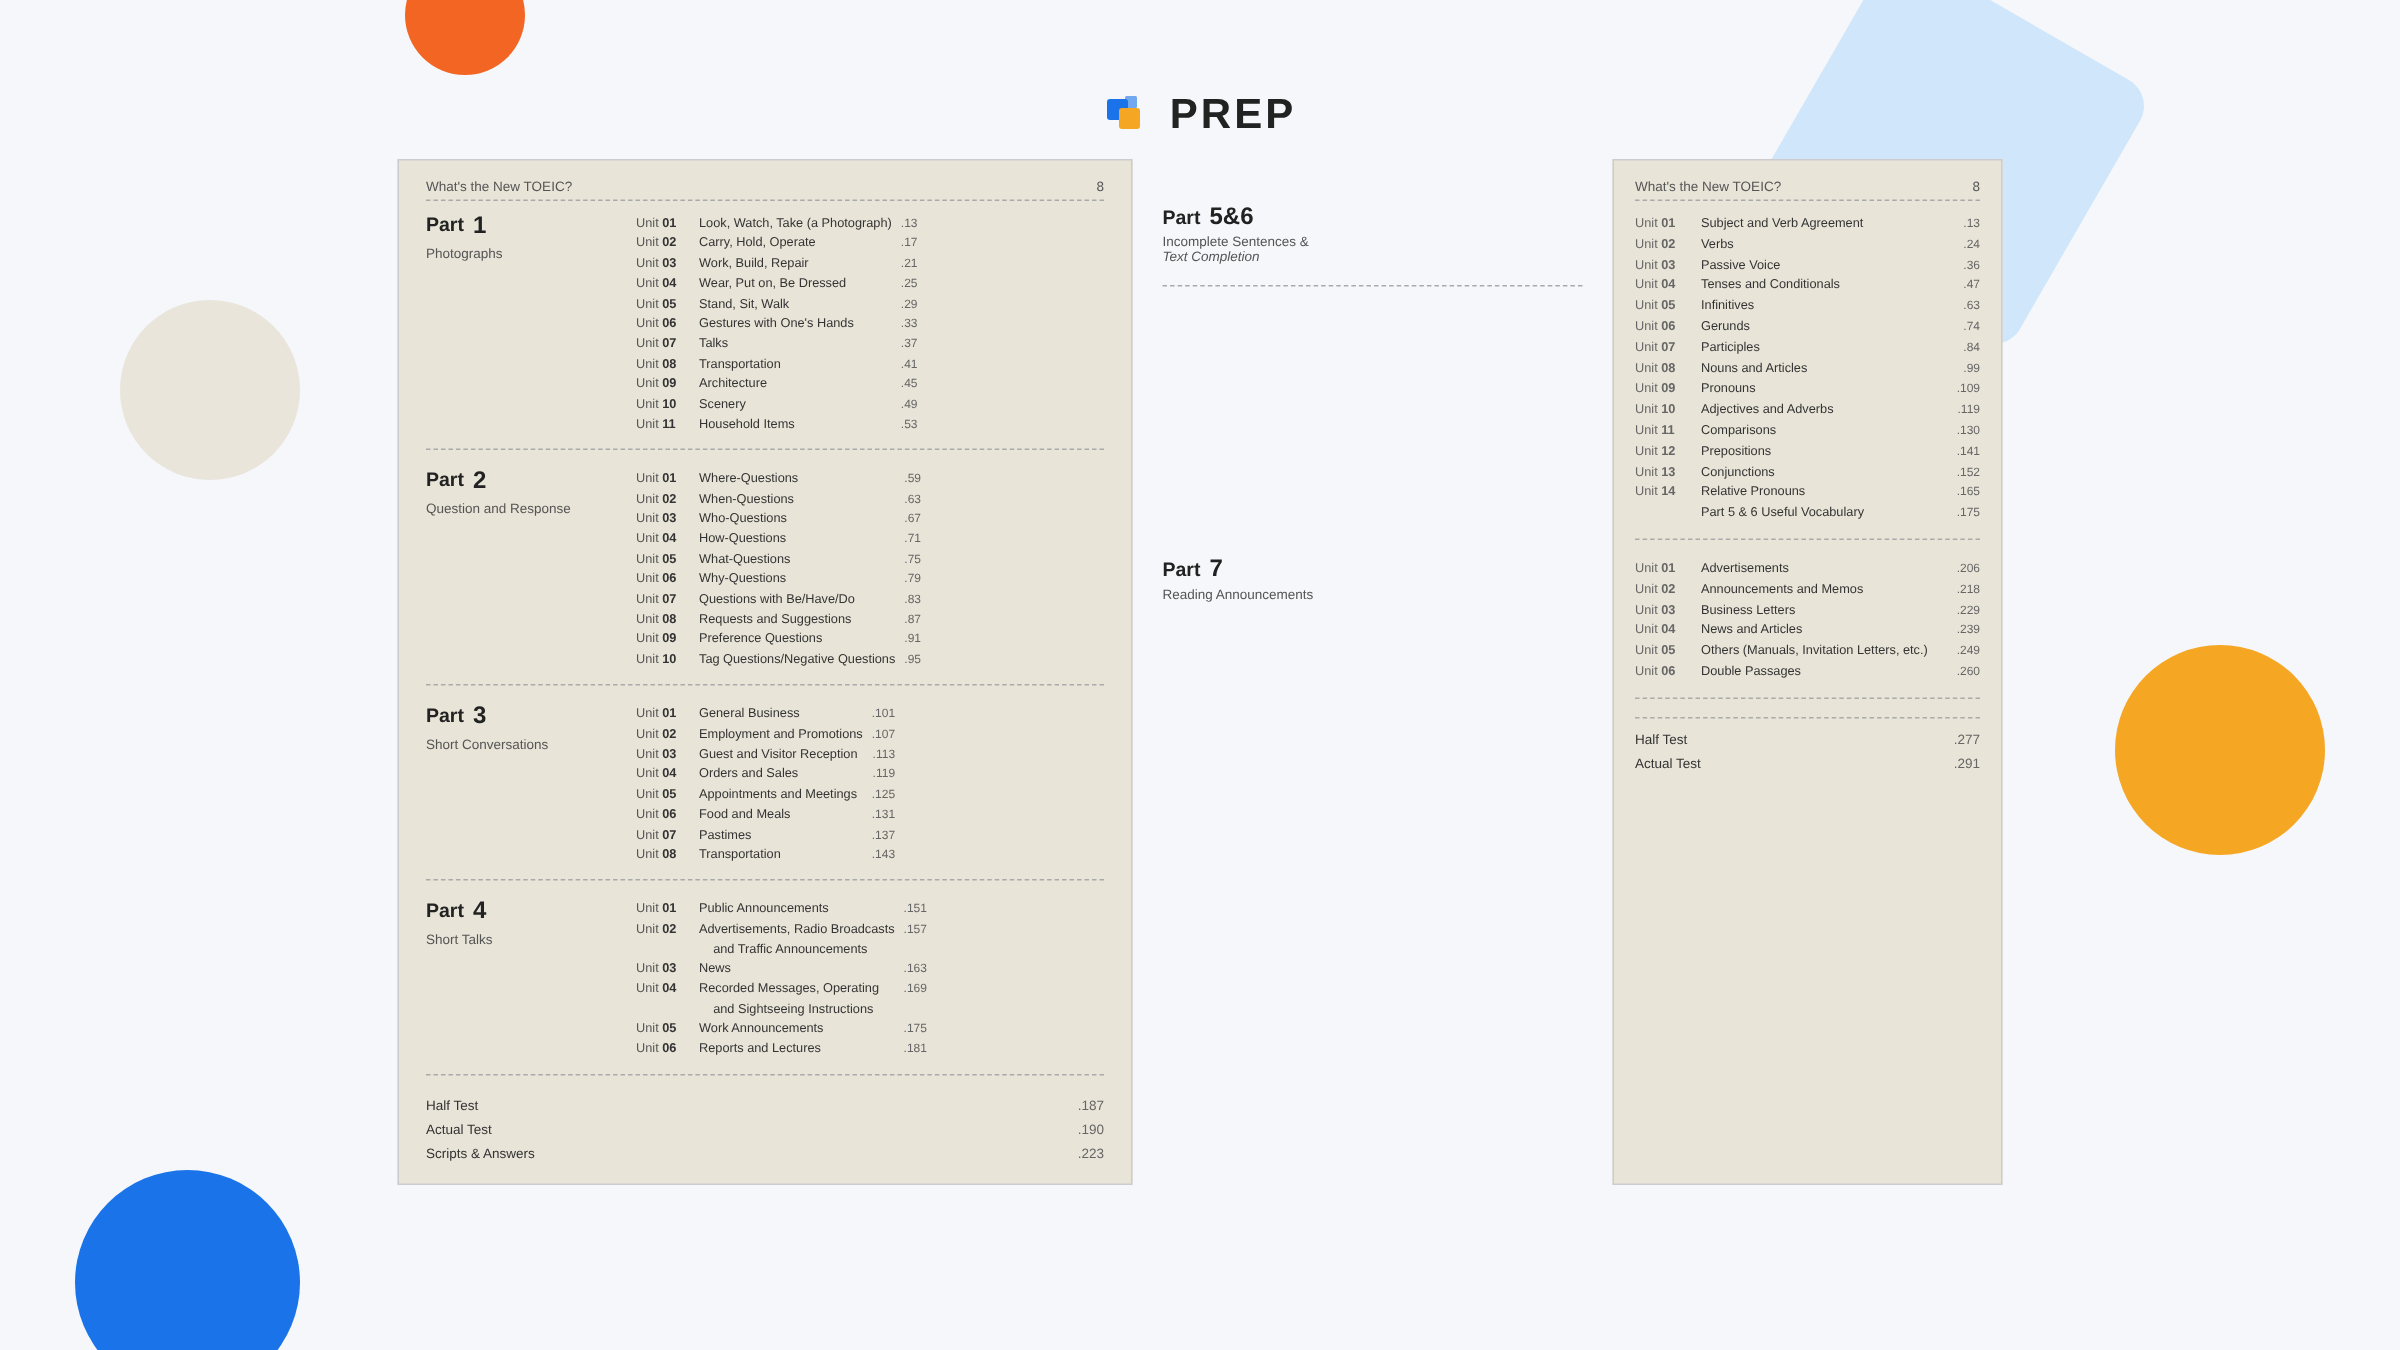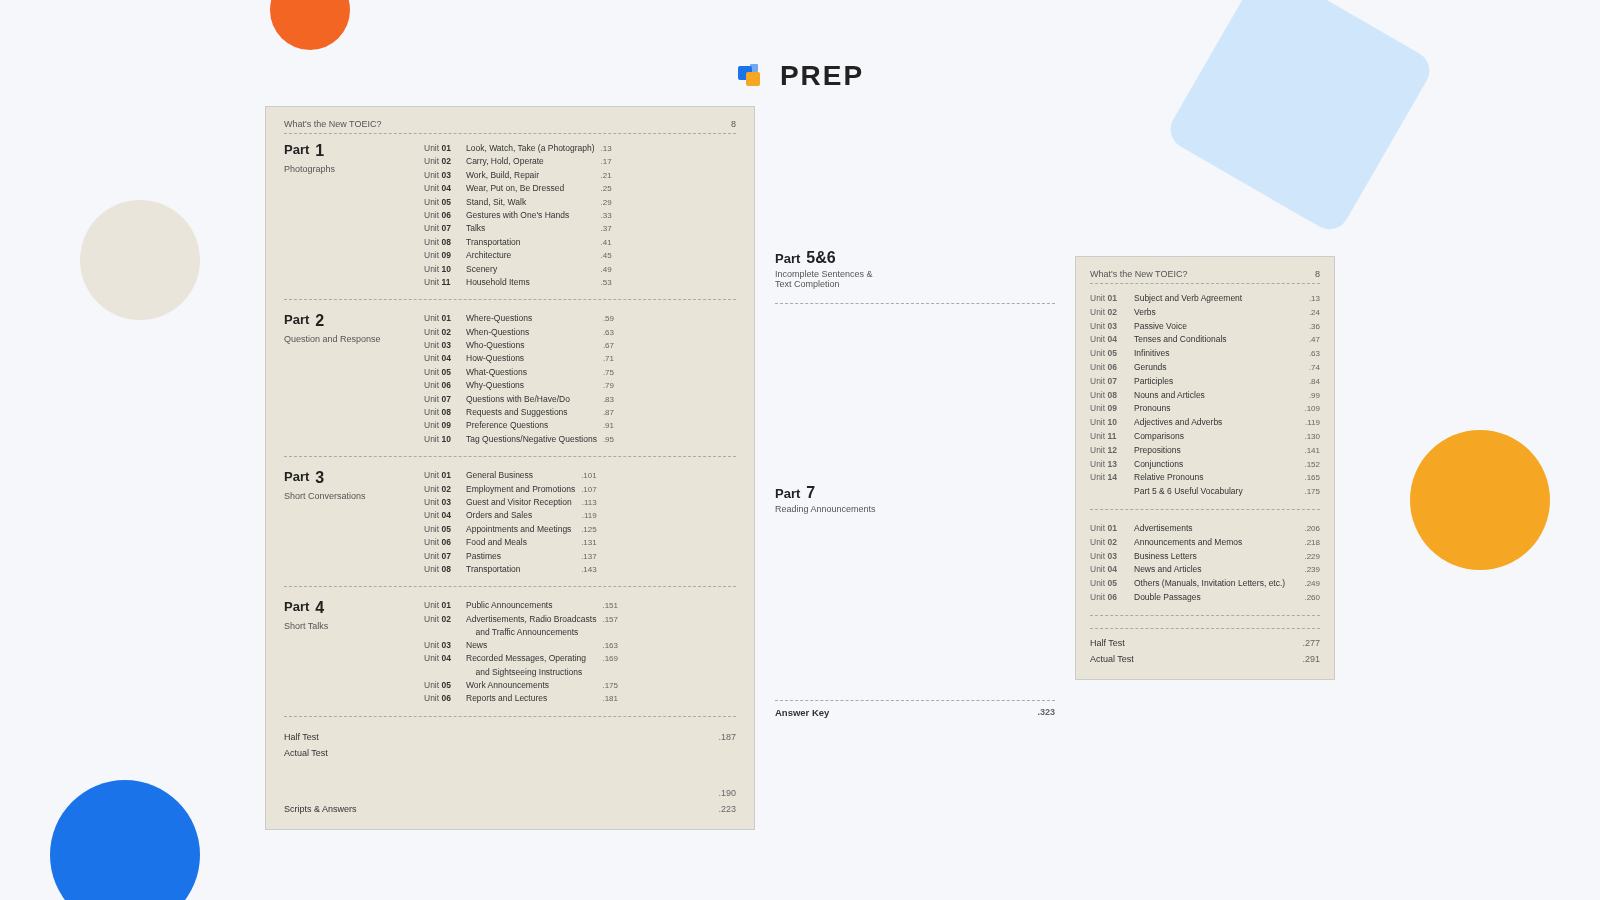--- a/index.html
+++ b/index.html
@@ -89,21 +89,20 @@
     }
 
     
     .content-area {
       display: flex;
       justify-content: center;
       gap: 20px;
       padding: 0 100px;
       position: relative;
       z-index: 10;
-      align-items: center;
     }
 
     
     .toc-page {
       background: #e8e4d8;
       width: 490px;
       padding: 12px 18px;
       font-size: 10px;
       color: #333;
       border: 1px solid #ccc;
@@ -493,55 +492,48 @@
       </div>
     </div>
 
     <div style="margin-top:4px;">
       <div class="test-row">
         <span>Half Test</span>
           <span style="margin-left:42px;color:#666;">.187</span>
       </div>
       <div class="test-row">
         <span>Actual Test</span>
-          <span style="margin-left:20px;color:#666;margin-top:40px;">.190</span>
+          <span style="margin-left:20px;color:#666;">.190</span>
       </div>
       <div class="test-row">
         <span>Scripts &amp; Answers</span>
           <span style="margin-left:10px;color:#666;">.223</span>
       </div>
     </div>
   </div>
 
   <div style="width:280px;display:flex;flex-direction:column;justify-content:flex-start;padding-top:30px;">
 
     <div class="mid-part-block" style="margin-bottom:30px;">
       <div style="display:flex;gap:6px;align-items:baseline;">
         <span style="font-size:13px;font-weight:bold;color:#222;">Part</span>
         <span style="font-size:16px;font-weight:900;color:#222;">5&amp;6</span>
       </div>
       <div style="font-size:9px;color:#555;margin-top:2px;">Incomplete Sentences &amp;</div>
-      <div style="font-size:9px;color:#555;">Text Completion</div>
+      <div style="font-size:9px;color:#555;font-style:italic;">Text Completion</div>
     </div>
 
     <div style="margin-top:150px;">
       <div style="display:flex;gap:6px;align-items:baseline;">
         <span style="font-size:13px;font-weight:bold;color:#222;">Part</span>
         <span style="font-size:16px;font-weight:900;color:#222;">7</span>
       </div>
       <div style="font-size:9px;color:#555;margin-top:2px;">Reading Announcements</div>
     </div>
 
-    <div style="margin-top:180px;">
-      <div class="dashed-separator"></div>
-      <div class="answer-key-row">
-        <span>Answer Key</span>
-        <span style="color:#666;font-size:9px;">.323</span>
-      </div>
-    </div>
   </div>
 
   <div class="toc-page-right">
     <div class="toc-header">
       <span>What's the New TOEIC?</span>
       <span>8</span>
     </div>
 
     <div class="toc-part-section">
       <div class="right-toc-unit">

